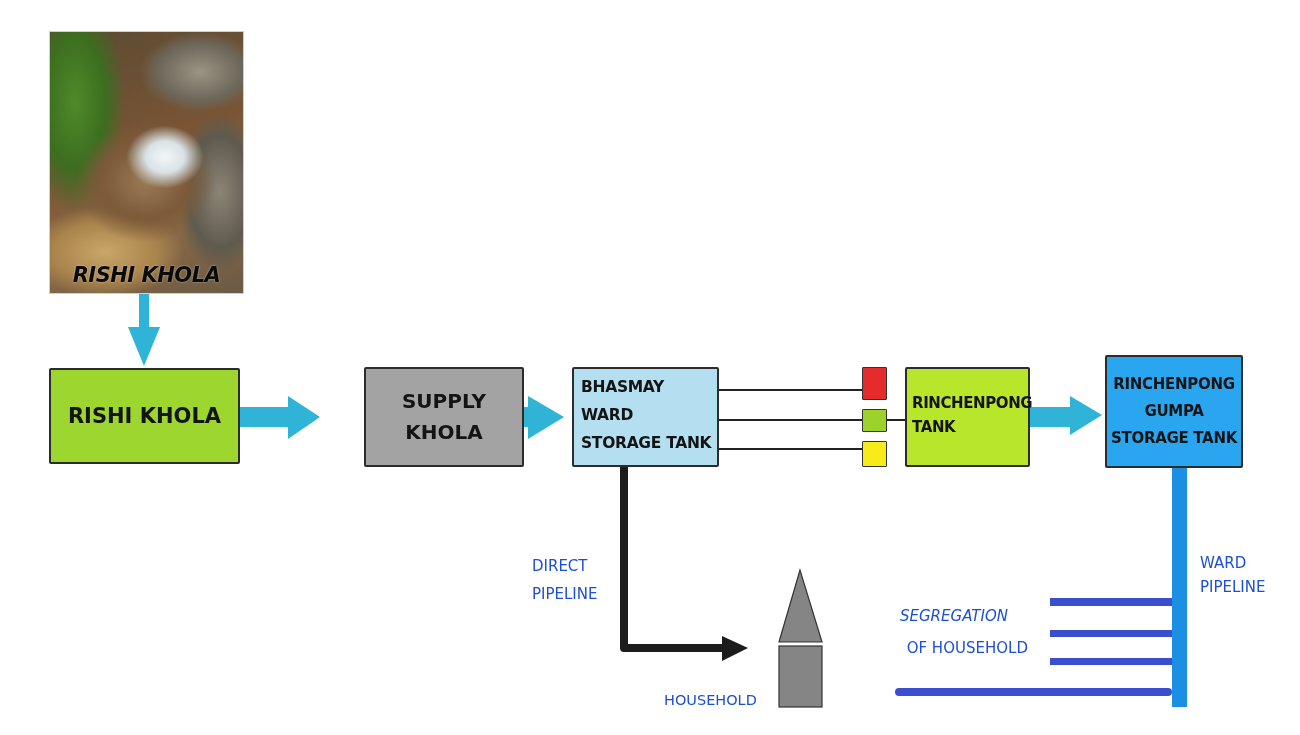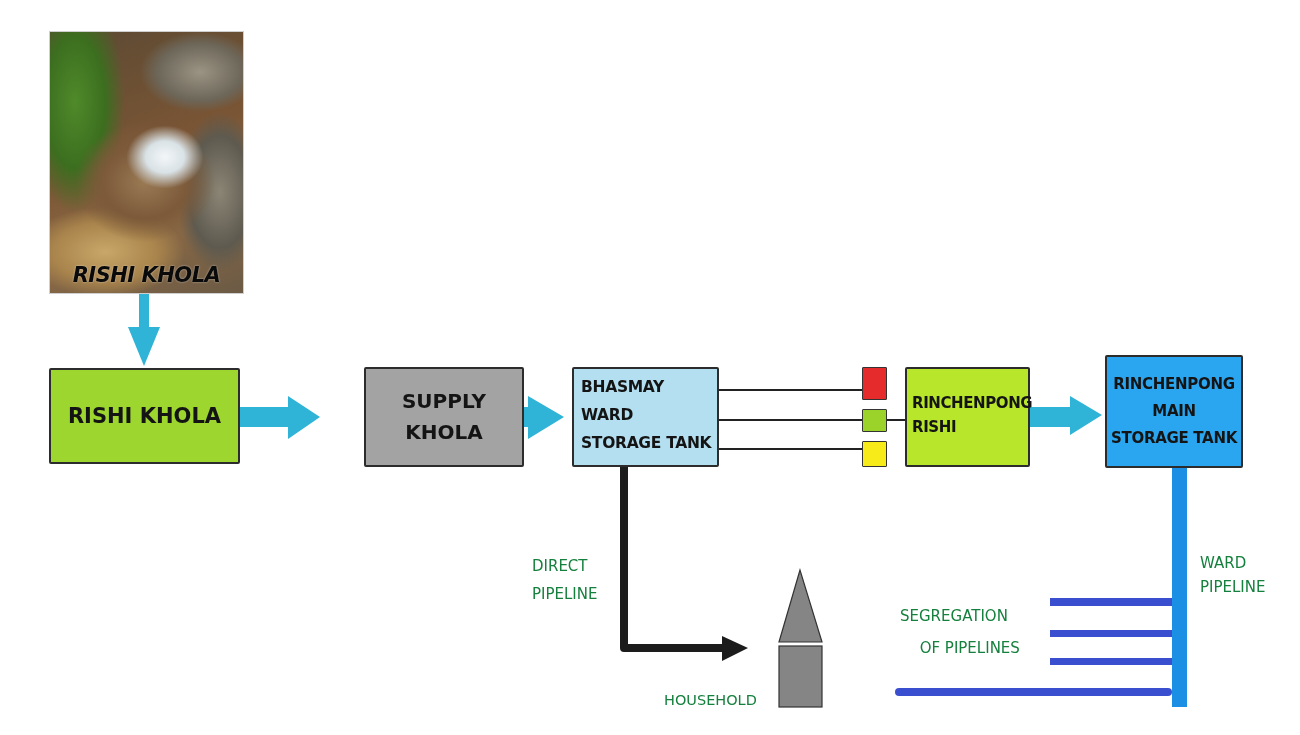--- a/index.html
+++ b/index.html
@@ -38,21 +38,21 @@
               font-size: 15px; line-height: 24px; padding: 22px 0 0 5px; letter-spacing: -0.4px; }
   .box-gumpa { left: 1105px; top: 355px; width: 138px; height: 113px; background: #2aa6f0;
                display: flex; align-items: center; justify-content: center; text-align: center;
                font-size: 15px; line-height: 27px; letter-spacing: -0.3px; }
 
   .ind { position: absolute; box-sizing: border-box; border: 1.5px solid #333; border-radius: 1px; }
   .ind-red { left: 862px; top: 367px; width: 25px; height: 33px; background: #e52b2b; }
   .ind-green { left: 862px; top: 409px; width: 25px; height: 23px; background: #9cd32a; }
   .ind-yellow { left: 862px; top: 441px; width: 25px; height: 26px; background: #f7ec1a; }
 
-  .lbl { position: absolute; font-size: 15px; font-weight: 500; color: #15803d; line-height: 28px; }
+  .lbl { position: absolute; font-size: 15px; font-weight: 500; color: #1d4ed8; line-height: 28px; }
   .lbl-direct { left: 532px; top: 552px; }
   .lbl-household { left: 664px; top: 686px; font-size: 14.5px; text-align: center; }
   .lbl-main { left: 1200px; top: 551px; line-height: 24px; }
   .lbl-seg { left: 900px; top: 600px; text-align: right; line-height: 32px; }
   .lbl-seg span { display: block; }
 </style>
 </head>
 <body>
 
 <svg class="wires" width="1300" height="735" viewBox="0 0 1300 735">
@@ -124,39 +124,39 @@
   <div>WARD</div>
   <div>STORAGE TANK</div>
 </div>
 
 <div class="ind ind-red"></div>
 <div class="ind ind-green"></div>
 <div class="ind ind-yellow"></div>
 
 <div class="box box-ward">
   <div>RINCHENPONG</div>
-  <div>RISHI</div>
+  <div>TANK</div>
 </div>
 
 <div class="box box-gumpa">
   <div>
     <div>RINCHENPONG</div>
-    <div>MAIN</div>
+    <div>GUMPA</div>
     <div>STORAGE TANK</div>
   </div>
 </div>
 
 <div class="lbl lbl-direct">
   <div>DIRECT</div>
   <div>PIPELINE</div>
 </div>
 
 <div class="lbl lbl-household">HOUSEHOLD</div>
 
 <div class="lbl lbl-main">
   <div>WARD</div>
   <div>PIPELINE</div>
 </div>
 
 <div class="lbl lbl-seg">
-  <span style="margin-right:12px;">SEGREGATION</span>
-  <span>OF PIPELINES</span>
+  <span style="margin-right:20px;font-style:italic;">SEGREGATION</span>
+  <span>OF HOUSEHOLD</span>
 </div>
 
 </body></html>

